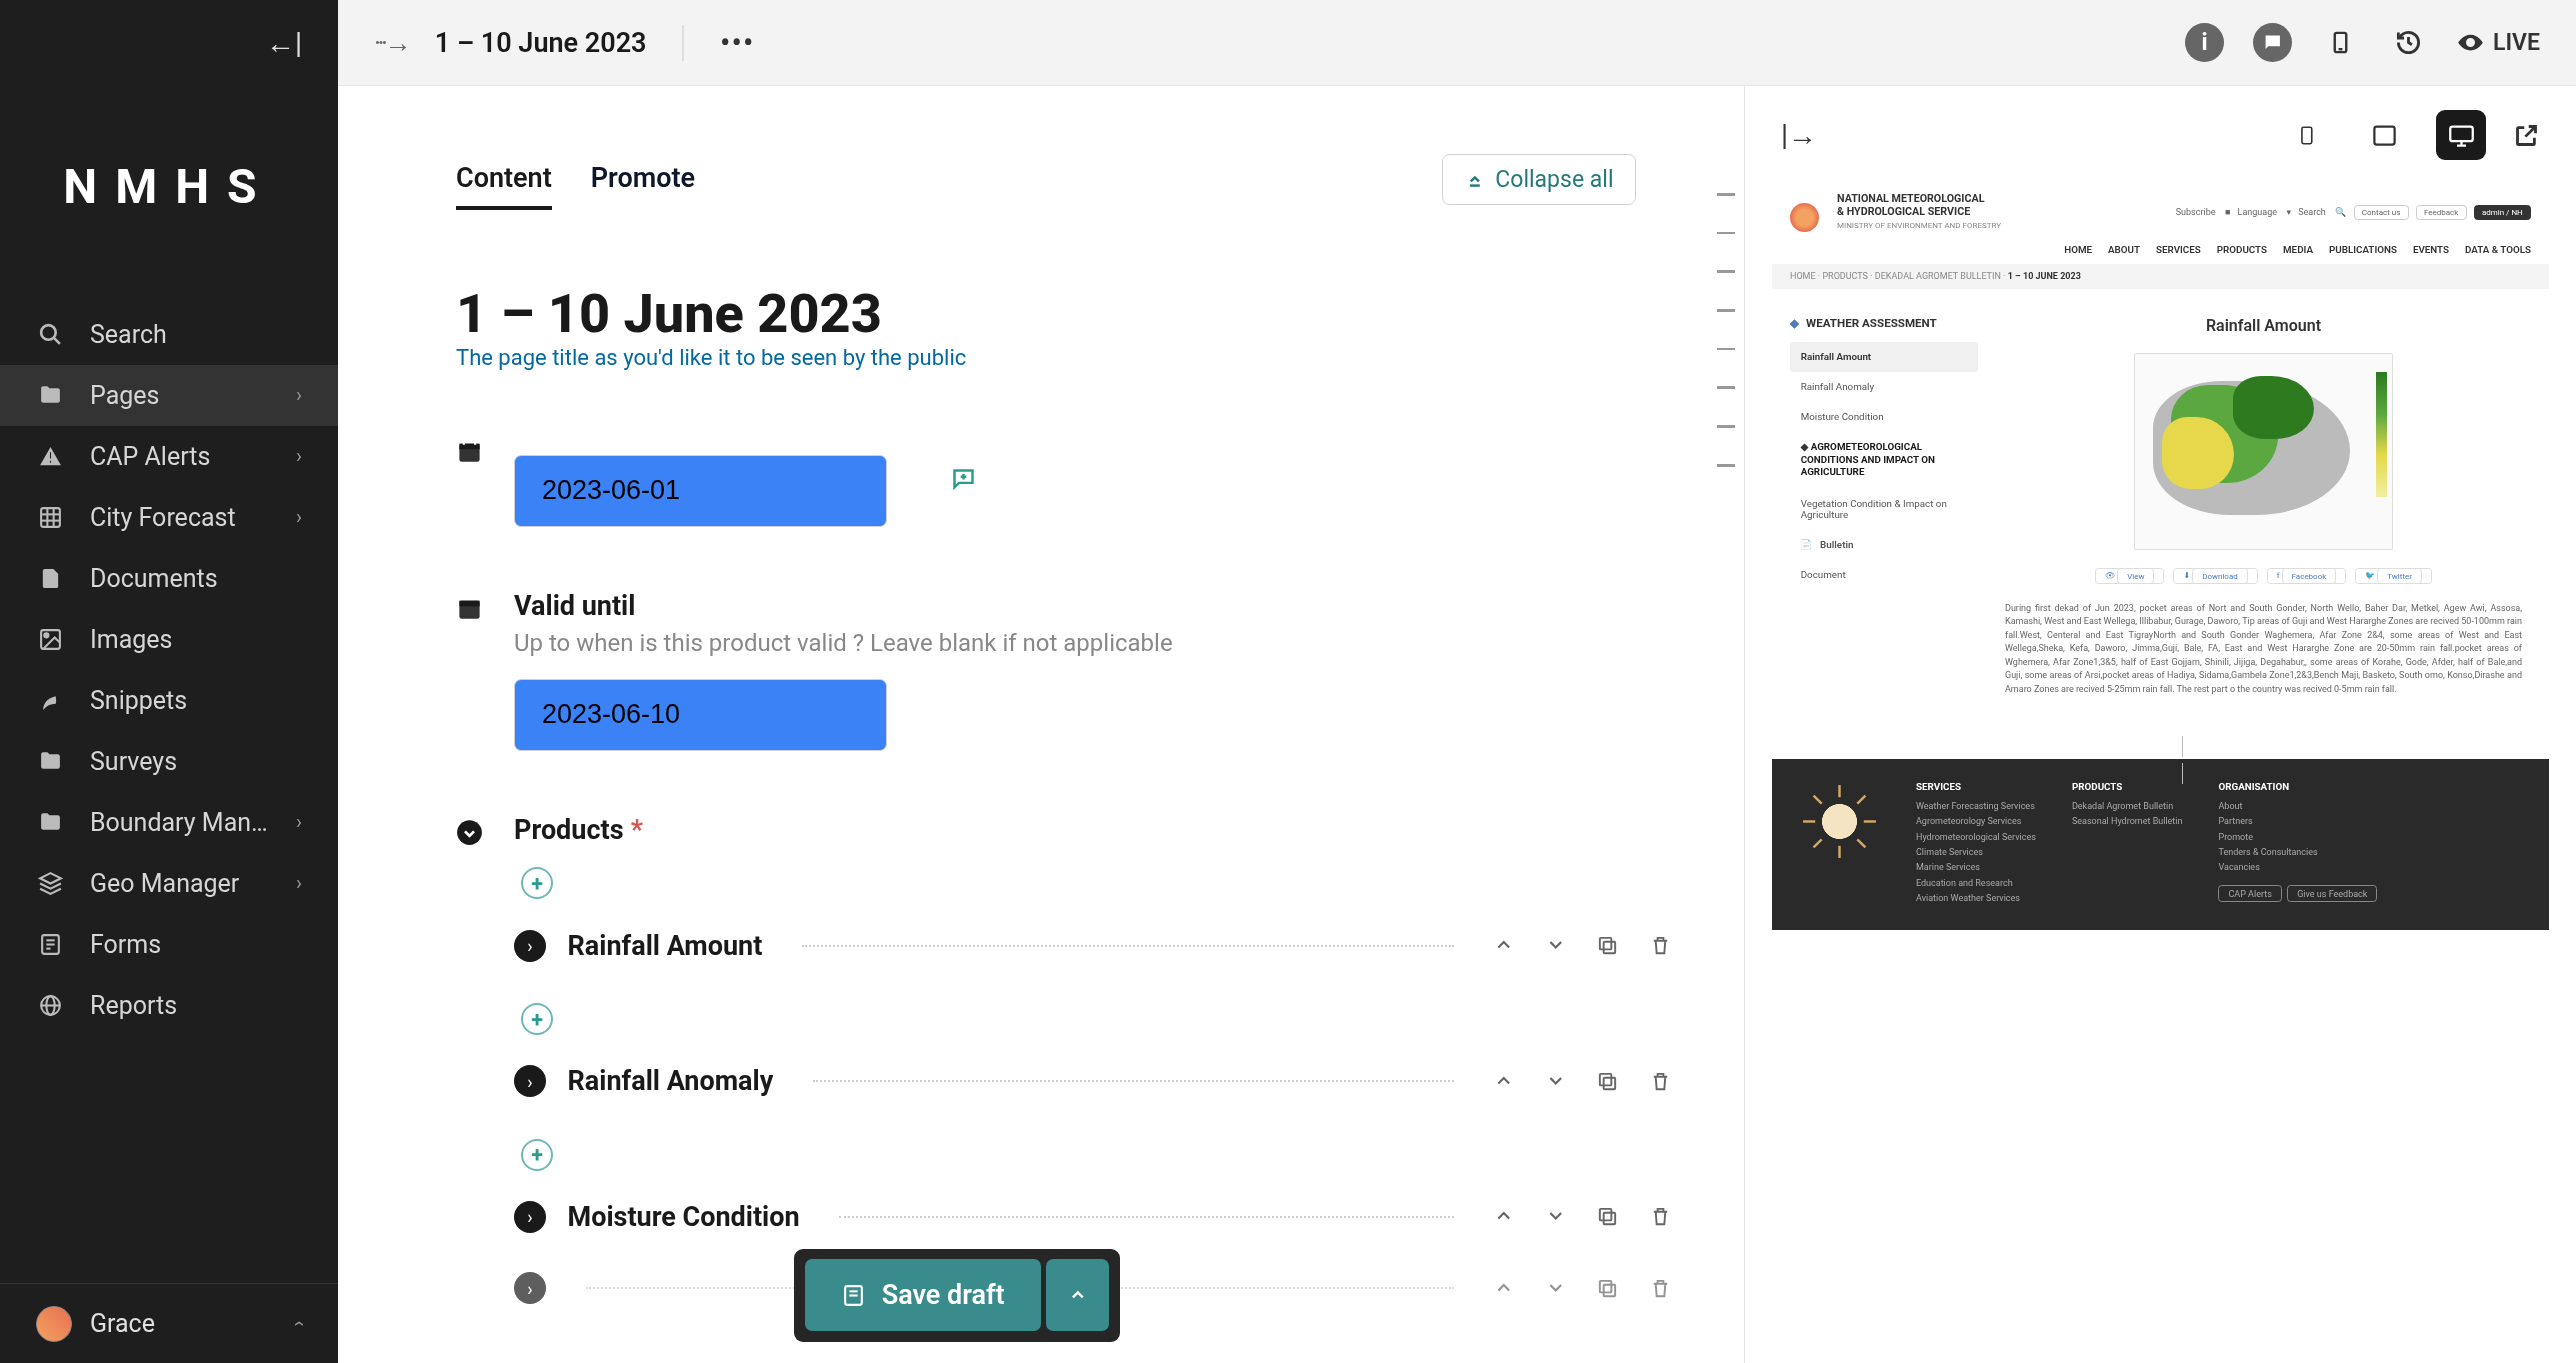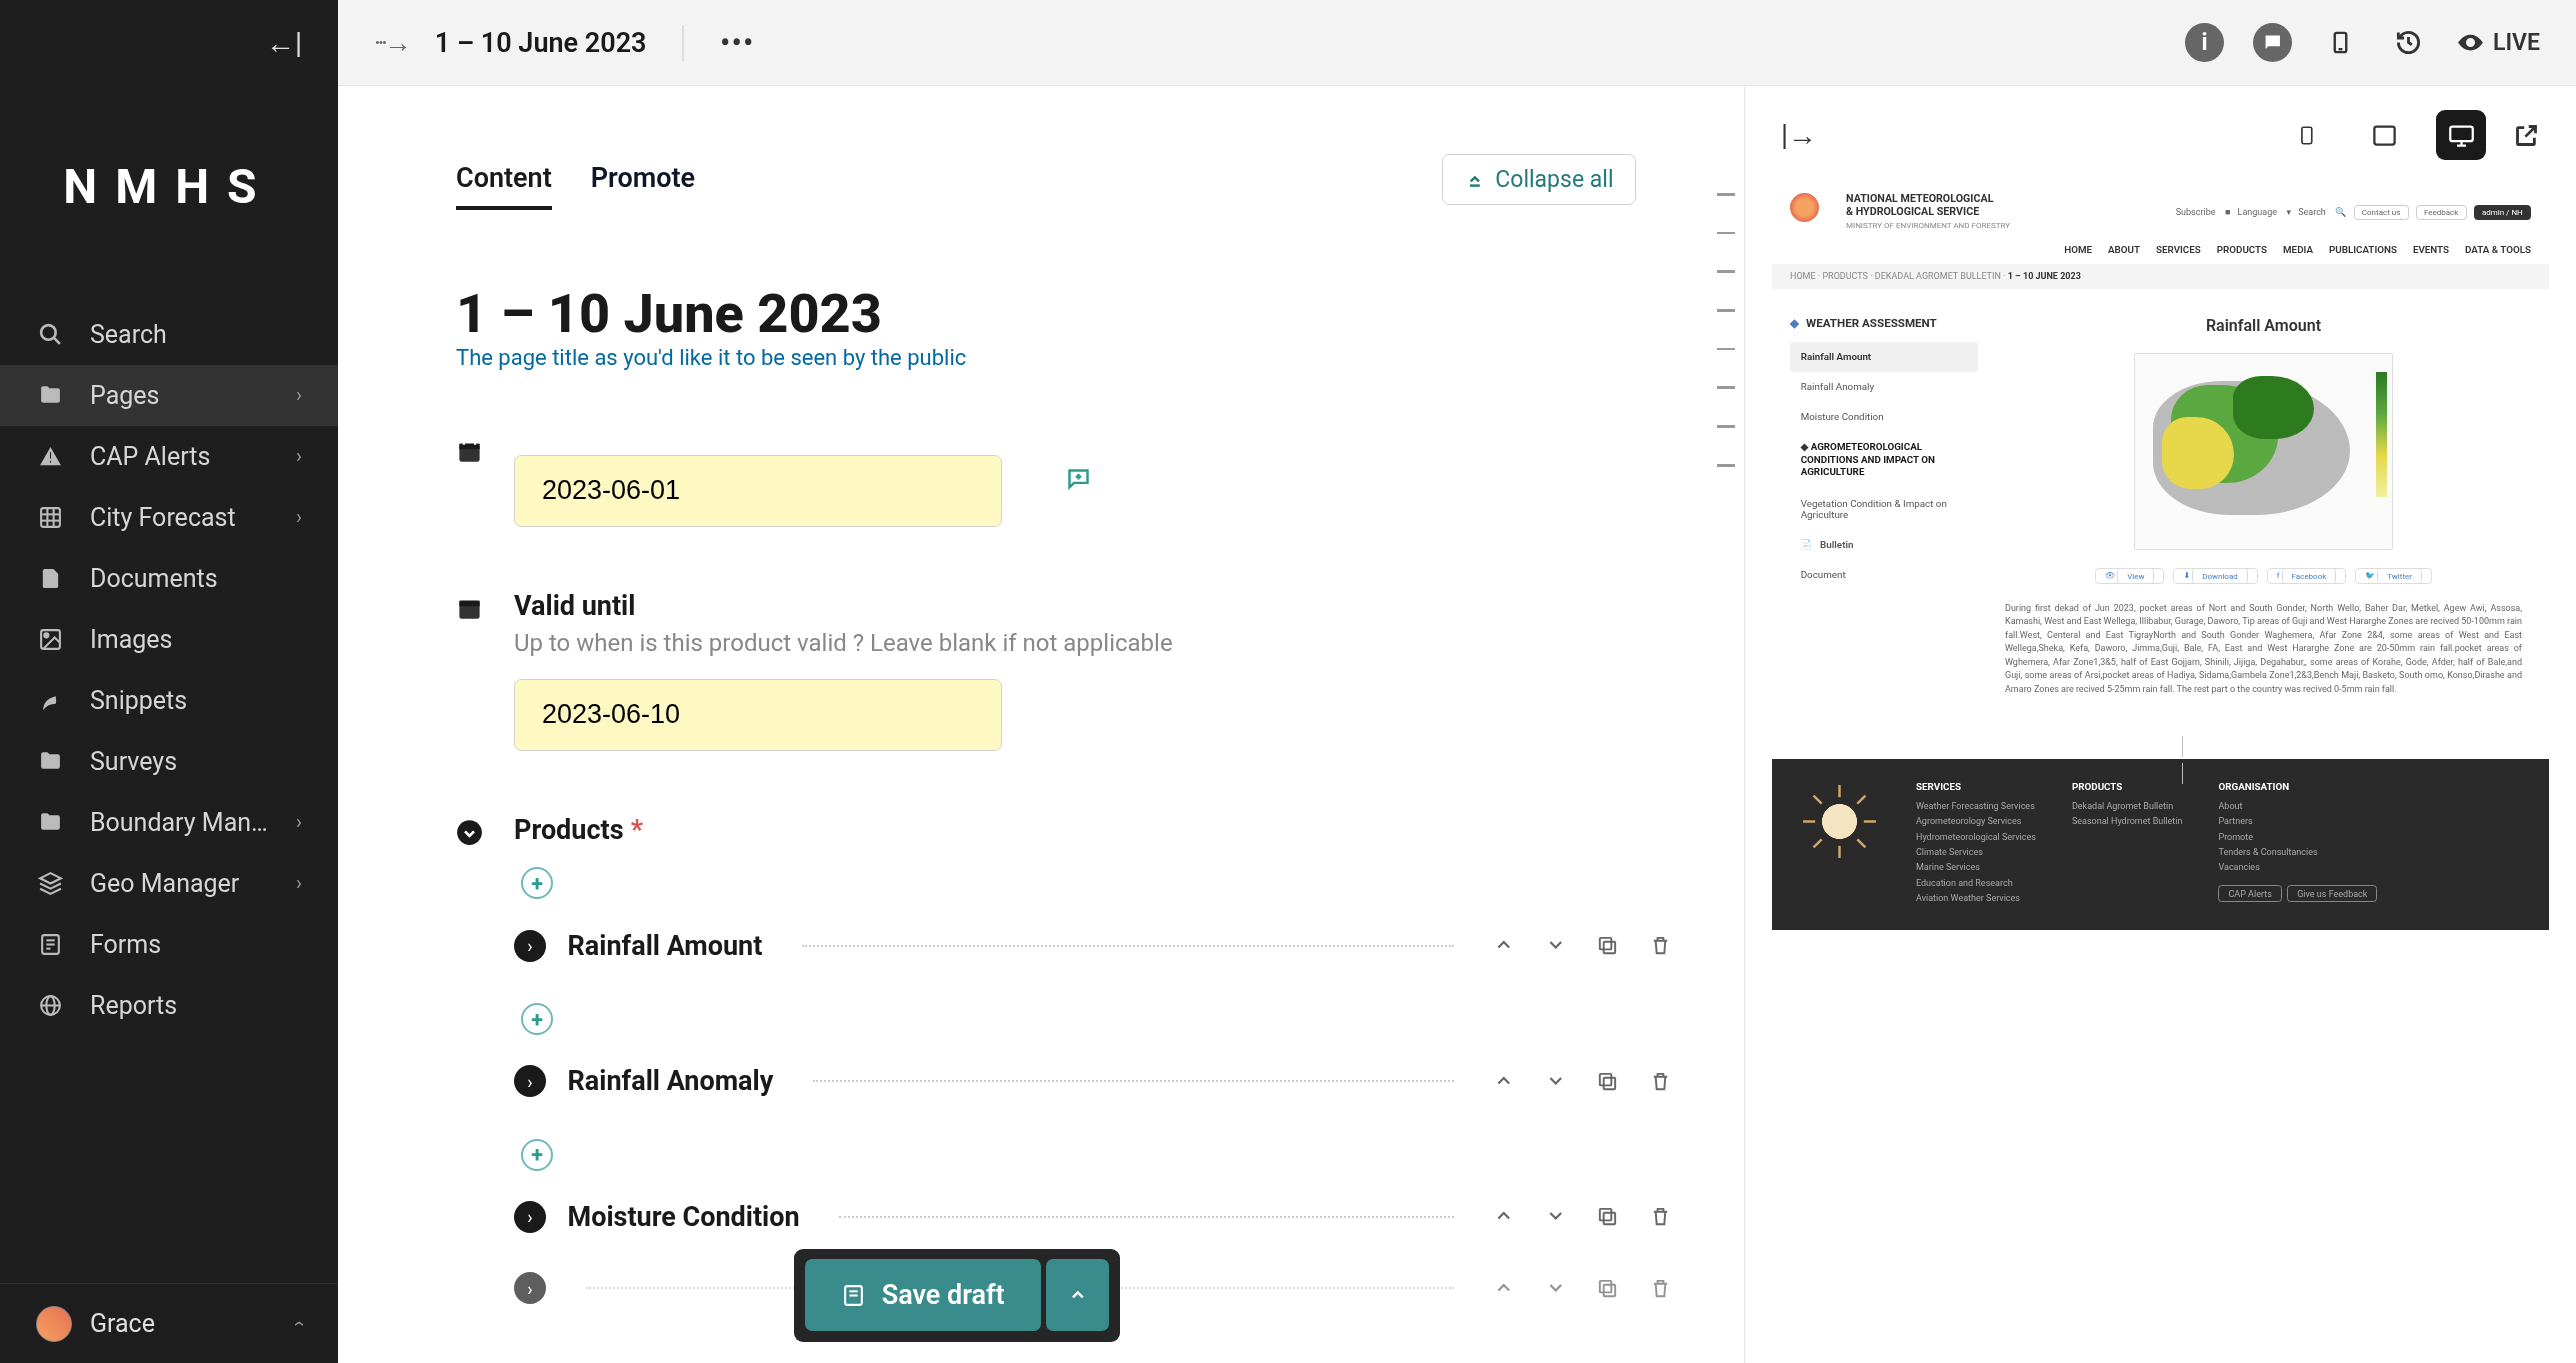--- a/index.html
+++ b/index.html
@@ -51,21 +51,21 @@
 .page-title{font-size:54px;font-weight:800;color:#1a1a1a}
 .title-help{font-size:22px;color:#0369a1;}
 
 
 .field{margin-top:63px;display:flex;gap:29px}
 .field-icon{width:29px;padding-top:5.4px;color:#333;font-size:25px}
 .field-body{flex:1}
 .field-label{font-size:27px;font-weight:700;color:#1a1a1a}
 .field-label .req{color:#d9534f;margin-left:7.2px}
 .field-help{font-size:24px;color:#888;margin-top:7.2px}
-.input{margin-top:21.5px;border:1.8px solid #d0d0d0;border-radius:7.2px;padding:19.7px 27px;font-size:27px;width:488px;background:#fef9c3}
+.input{margin-top:21.5px;border:1.8px solid #d0d0d0;border-radius:7.2px;padding:19.7px 27px;font-size:27px;width:373px;background:#3b82f6}
 .comment-ic{color:#2a9d8f;font-size:25px;margin-left:63px;display:inline-flex;align-items:center;vertical-align:middle}
 
 
 .products-add{width:32px;height:32px;border:2.7px solid #70b8b8;border-radius:50%;display:flex;align-items:center;justify-content:center;color:#2a9d8f;font-size:21.5px;font-weight:700;margin:21.5px 0 10.7px 7.2px;cursor:pointer}
 .product-item{display:flex;align-items:center;gap:21.5px;padding:19.7px 0}
 .prod-chevron{width:32px;height:32px;border-radius:50%;background:#1a1a1a;color:#fff;display:flex;align-items:center;justify-content:center;font-size:18px}
 .prod-title{font-size:27px;font-weight:700;flex:0 0 auto}
 .prod-dots{flex:1;border-bottom:2.7px dotted #ccc;margin:0 18px;height:1.8px}
 .prod-actions{display:flex;gap:30px;color:#666;font-size:25px}
 .prod-act{cursor:pointer}
@@ -85,21 +85,21 @@
 .pv-side{color:#333;font-size:29px}
 .pv-devices{display:flex;gap:27px;align-items:center}
 .pv-dev{width:50px;height:50px;border-radius:9px;display:flex;align-items:center;justify-content:center;font-size:27px;color:#333;cursor:pointer}
 .pv-dev.active{background:#1a1a1a;color:#fff}
 .pv-newwin{font-size:27px;color:#333}
 .pv-frame{flex:1;background:#fff;overflow:auto;padding:0 27px}
 
 
 .pvw{font-size:12.5px;color:#333}
 .pvw-header{display:flex;align-items:center;justify-content:space-between;padding:9px 18px}
-.pvw-logo{display:flex;align-items:flex-start;gap:27px}
+.pvw-logo{display:flex;align-items:flex-end;gap:18px}
 .pvw-sun{width:29px;height:29px;border-radius:50%;background:radial-gradient(circle,#f4a261 40%,#e76f51 70%)}
 .pvw-brand{font-size:10.7px;font-weight:700;line-height:1.2}
 .pvw-brand small{font-weight:400;color:#888;font-size:8px}
 .pvw-hacts{display:flex;gap:7.2px;font-size:9px;color:#666;align-items:center}
 .pvw-btn{border:0.9px solid #ccc;border-radius:3.6px;padding:1.8px 7.2px;font-size:8px}
 .pvw-btn.dark{background:#333;color:#fff;border-color:#333}
 .pvw-nav{display:flex;gap:16px;justify-content:flex-end;padding:3.6px 18px 9px;font-size:9.8px;font-weight:600;flex-wrap:wrap}
 .pvw-bc{background:#f4f4f4;padding:7.2px 18px;font-size:9px;color:#888}
 .pvw-bc b{color:#333}
 .pvw-body{display:flex;gap:18px;padding:27px 18px}

